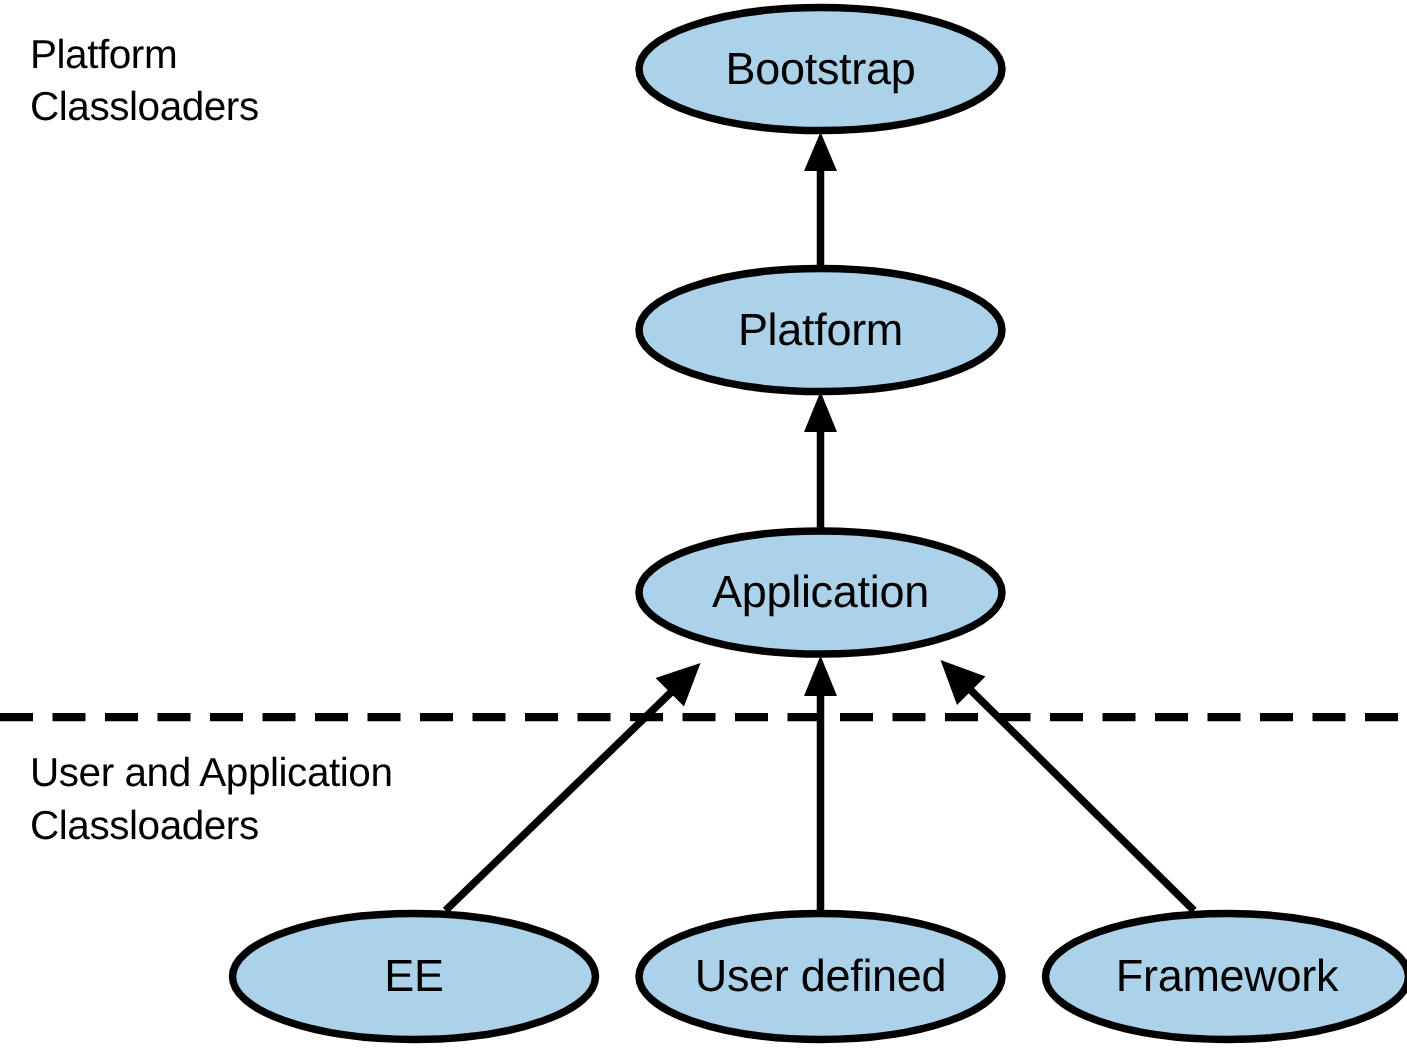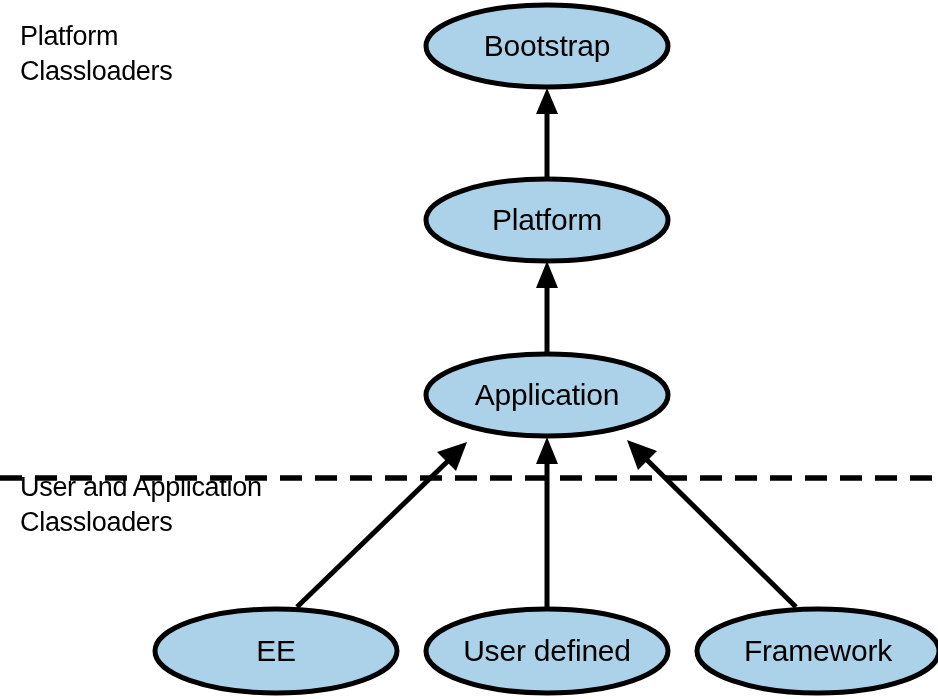--- a/index.html
+++ b/index.html
@@ -60,21 +60,21 @@
     color: #000000;
     white-space: pre-line;
     letter-spacing: -0.3px;
   }
   #label-platform-classloaders {
     left: 20px;
     top: 19px;
   }
   #label-user-app-classloaders {
     left: 20px;
-    top: 470px;
+    top: 498px;
   }
 </style>
 </head>
 <body>
 
 <div id="diagram-root">
 
   <div class="side-label" id="label-platform-classloaders">Platform
 Classloaders</div>
 

